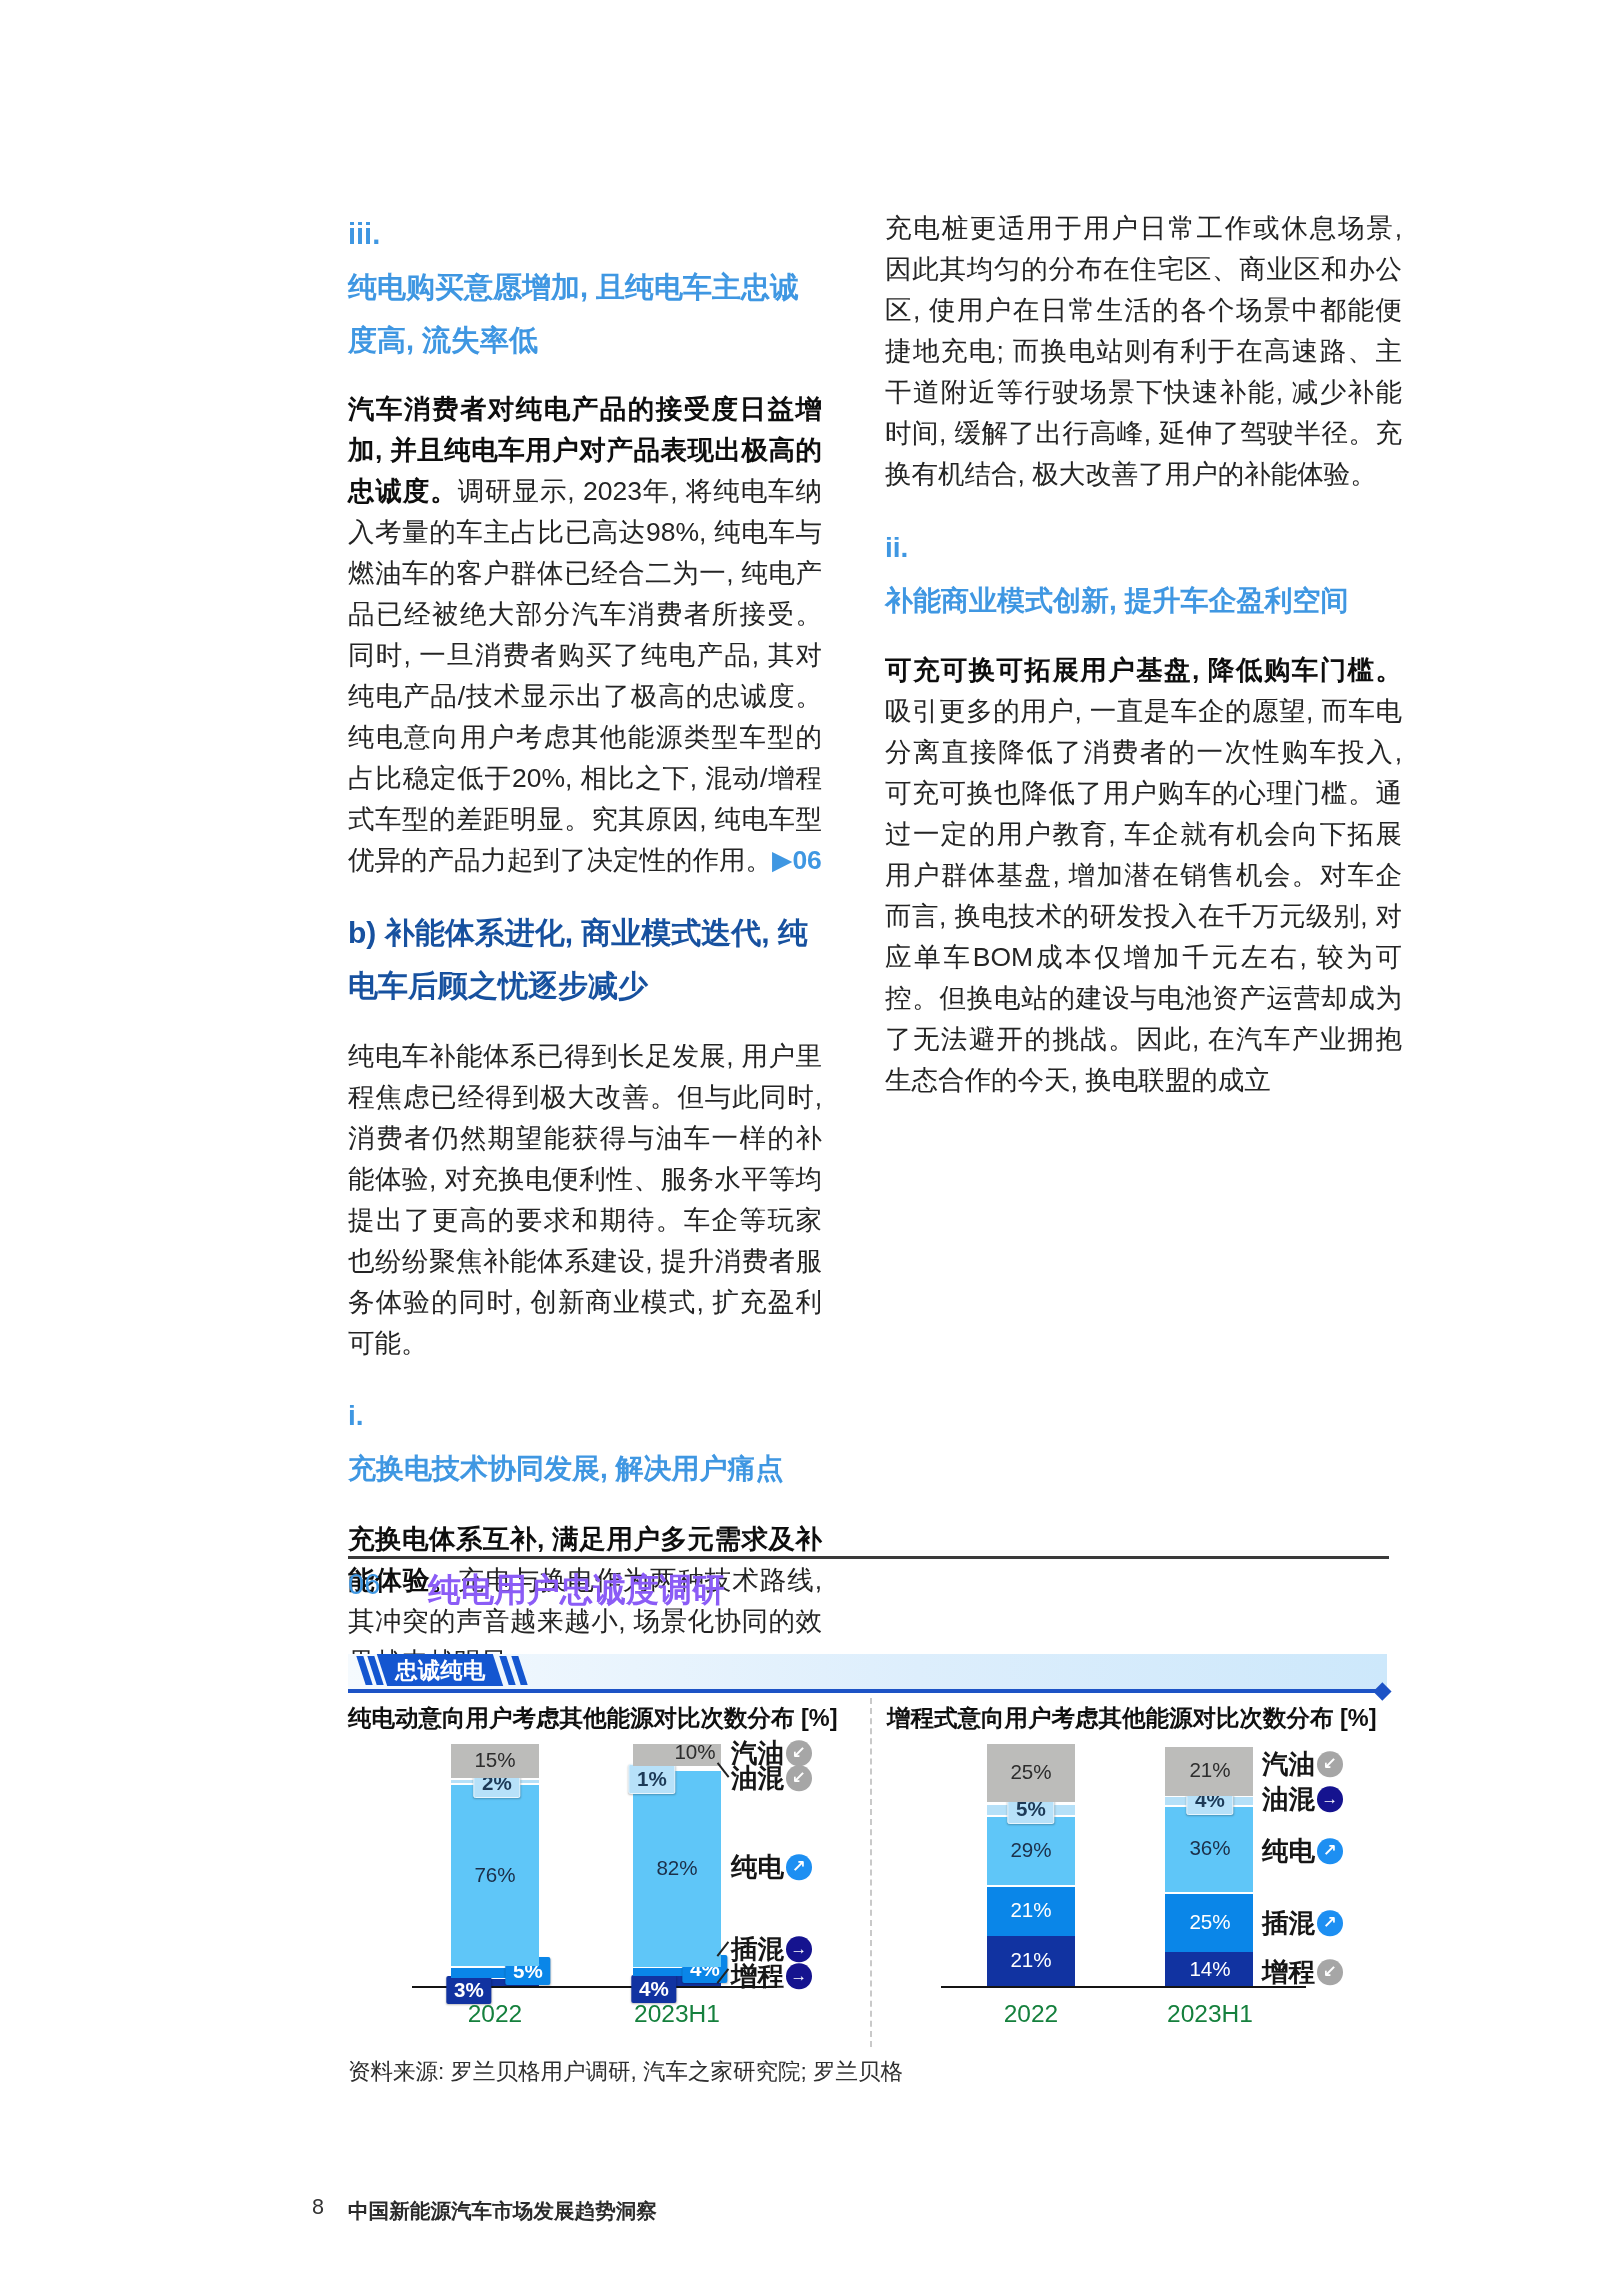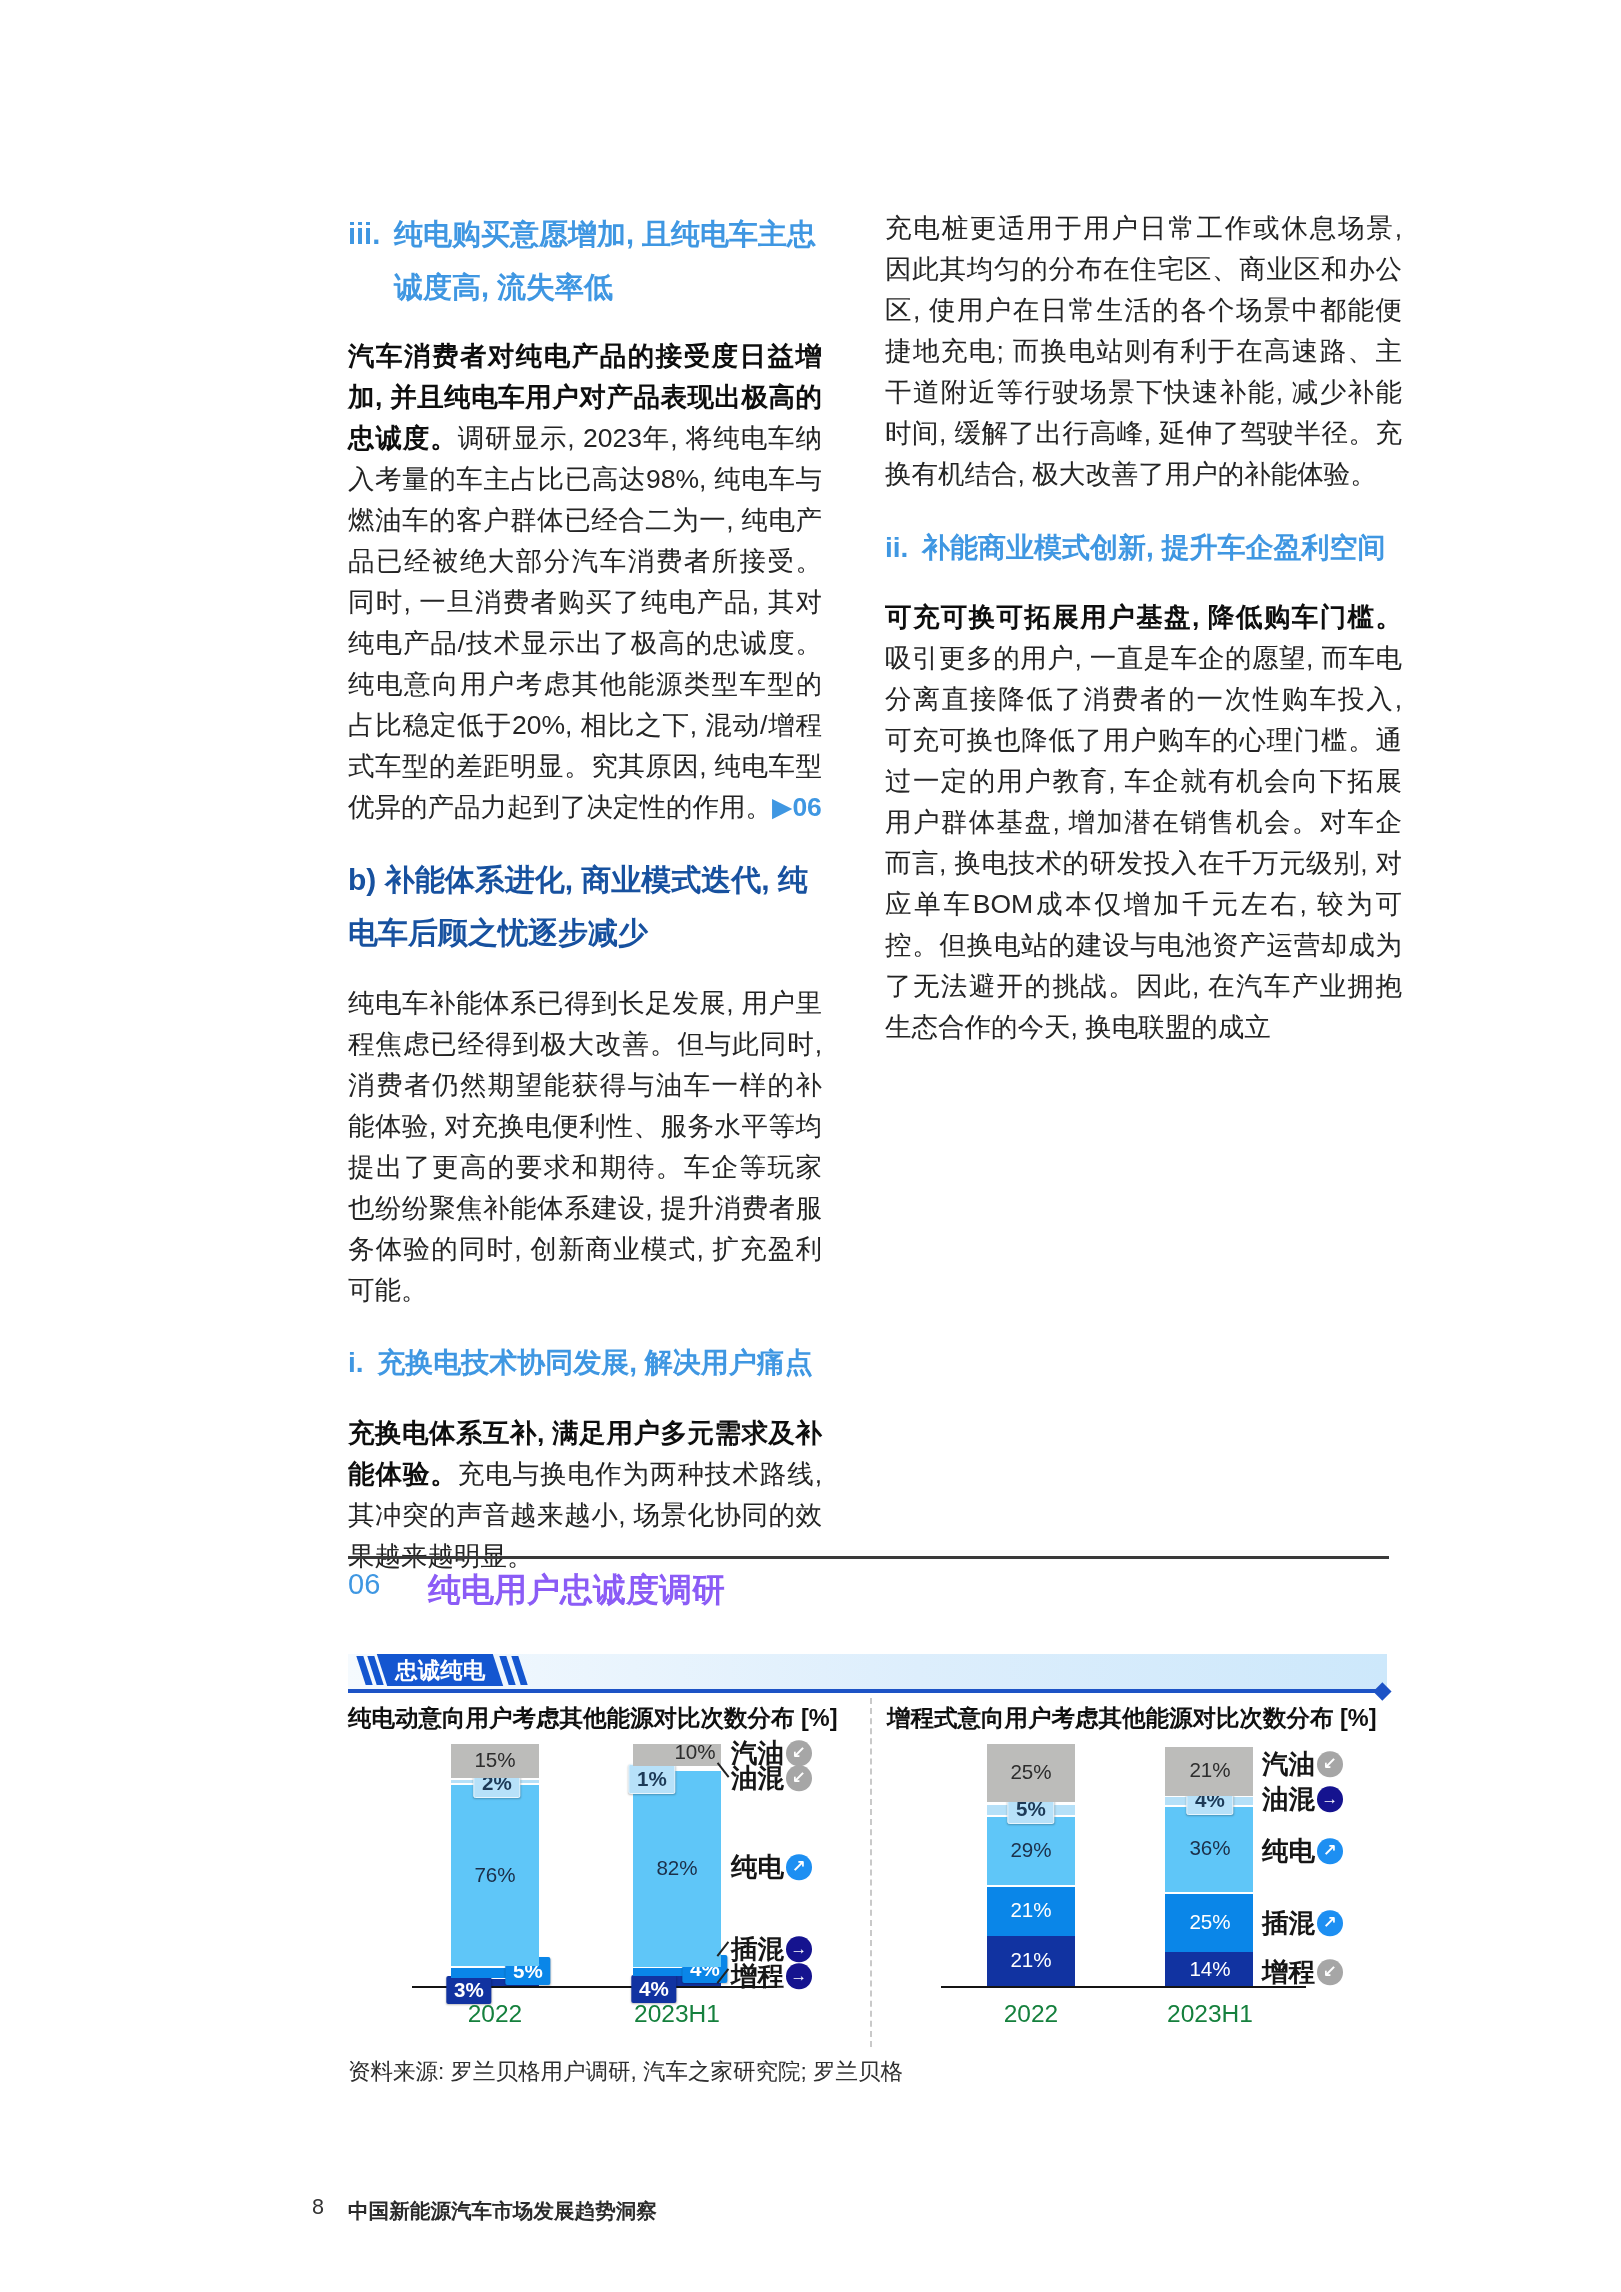--- a/index.html
+++ b/index.html
@@ -8,21 +8,21 @@
     position: relative; width: 1621px; height: 2293px; background: #ffffff;
     font-family: "Liberation Sans", "DejaVu Sans", sans-serif; overflow: hidden;
     margin: 0 auto;
   }
   .col { position: absolute; top: 208px; text-align: justify; }
   .col-left  { left: 348px; width: 474px; }
   .col-right { left: 885px; width: 517px; }
   p.body { font-size: 26.5px; line-height: 41px; color: #242424; margin: 0 0 25.5px; overflow-wrap: anywhere; }
   p.body b { color: #0e0e0e; }
   .figref { color:#3f97e2; font-weight: bold; }
-  .h3-blue { display:flex; font-size:29px; line-height:53px; font-weight:bold; color:#3f97e2; margin:0 0 21.6px; text-align:left; }
+  .h3-blue { display:flex; font-size:29px; line-height:53px; font-weight:bold; color:#3f97e2; margin:0 0 21.6px; text-align:left;flex-direction:column; }
   .h3-blue .num { flex: 0 0 auto; margin-right: 13.7px; }
   .h3-single { margin-top: 9.8px; margin-bottom: 23.5px; font-size: 28px; }
   .h2-navy { font-size:30px; line-height:53px; font-weight:bold; color:#17519f; margin:15.7px 0 23.5px; text-align:left; }
 
   
   .rule-top { position:absolute; left:348px; top:1556px; width:1041px; height:2.9px; background:#3a3a3a; }
   .fig-num { position:absolute; left:348px; top:1568px; font-size:29px; font-weight:normal; color:#3f97e2; }
   .fig-title { position:absolute; left:428px; top:1568px; font-size:33px; font-weight:bold; color:#8b5cf6; }
 
   .banner { position:absolute; left:348px; top:1654px; width:1039px; height:35px;

